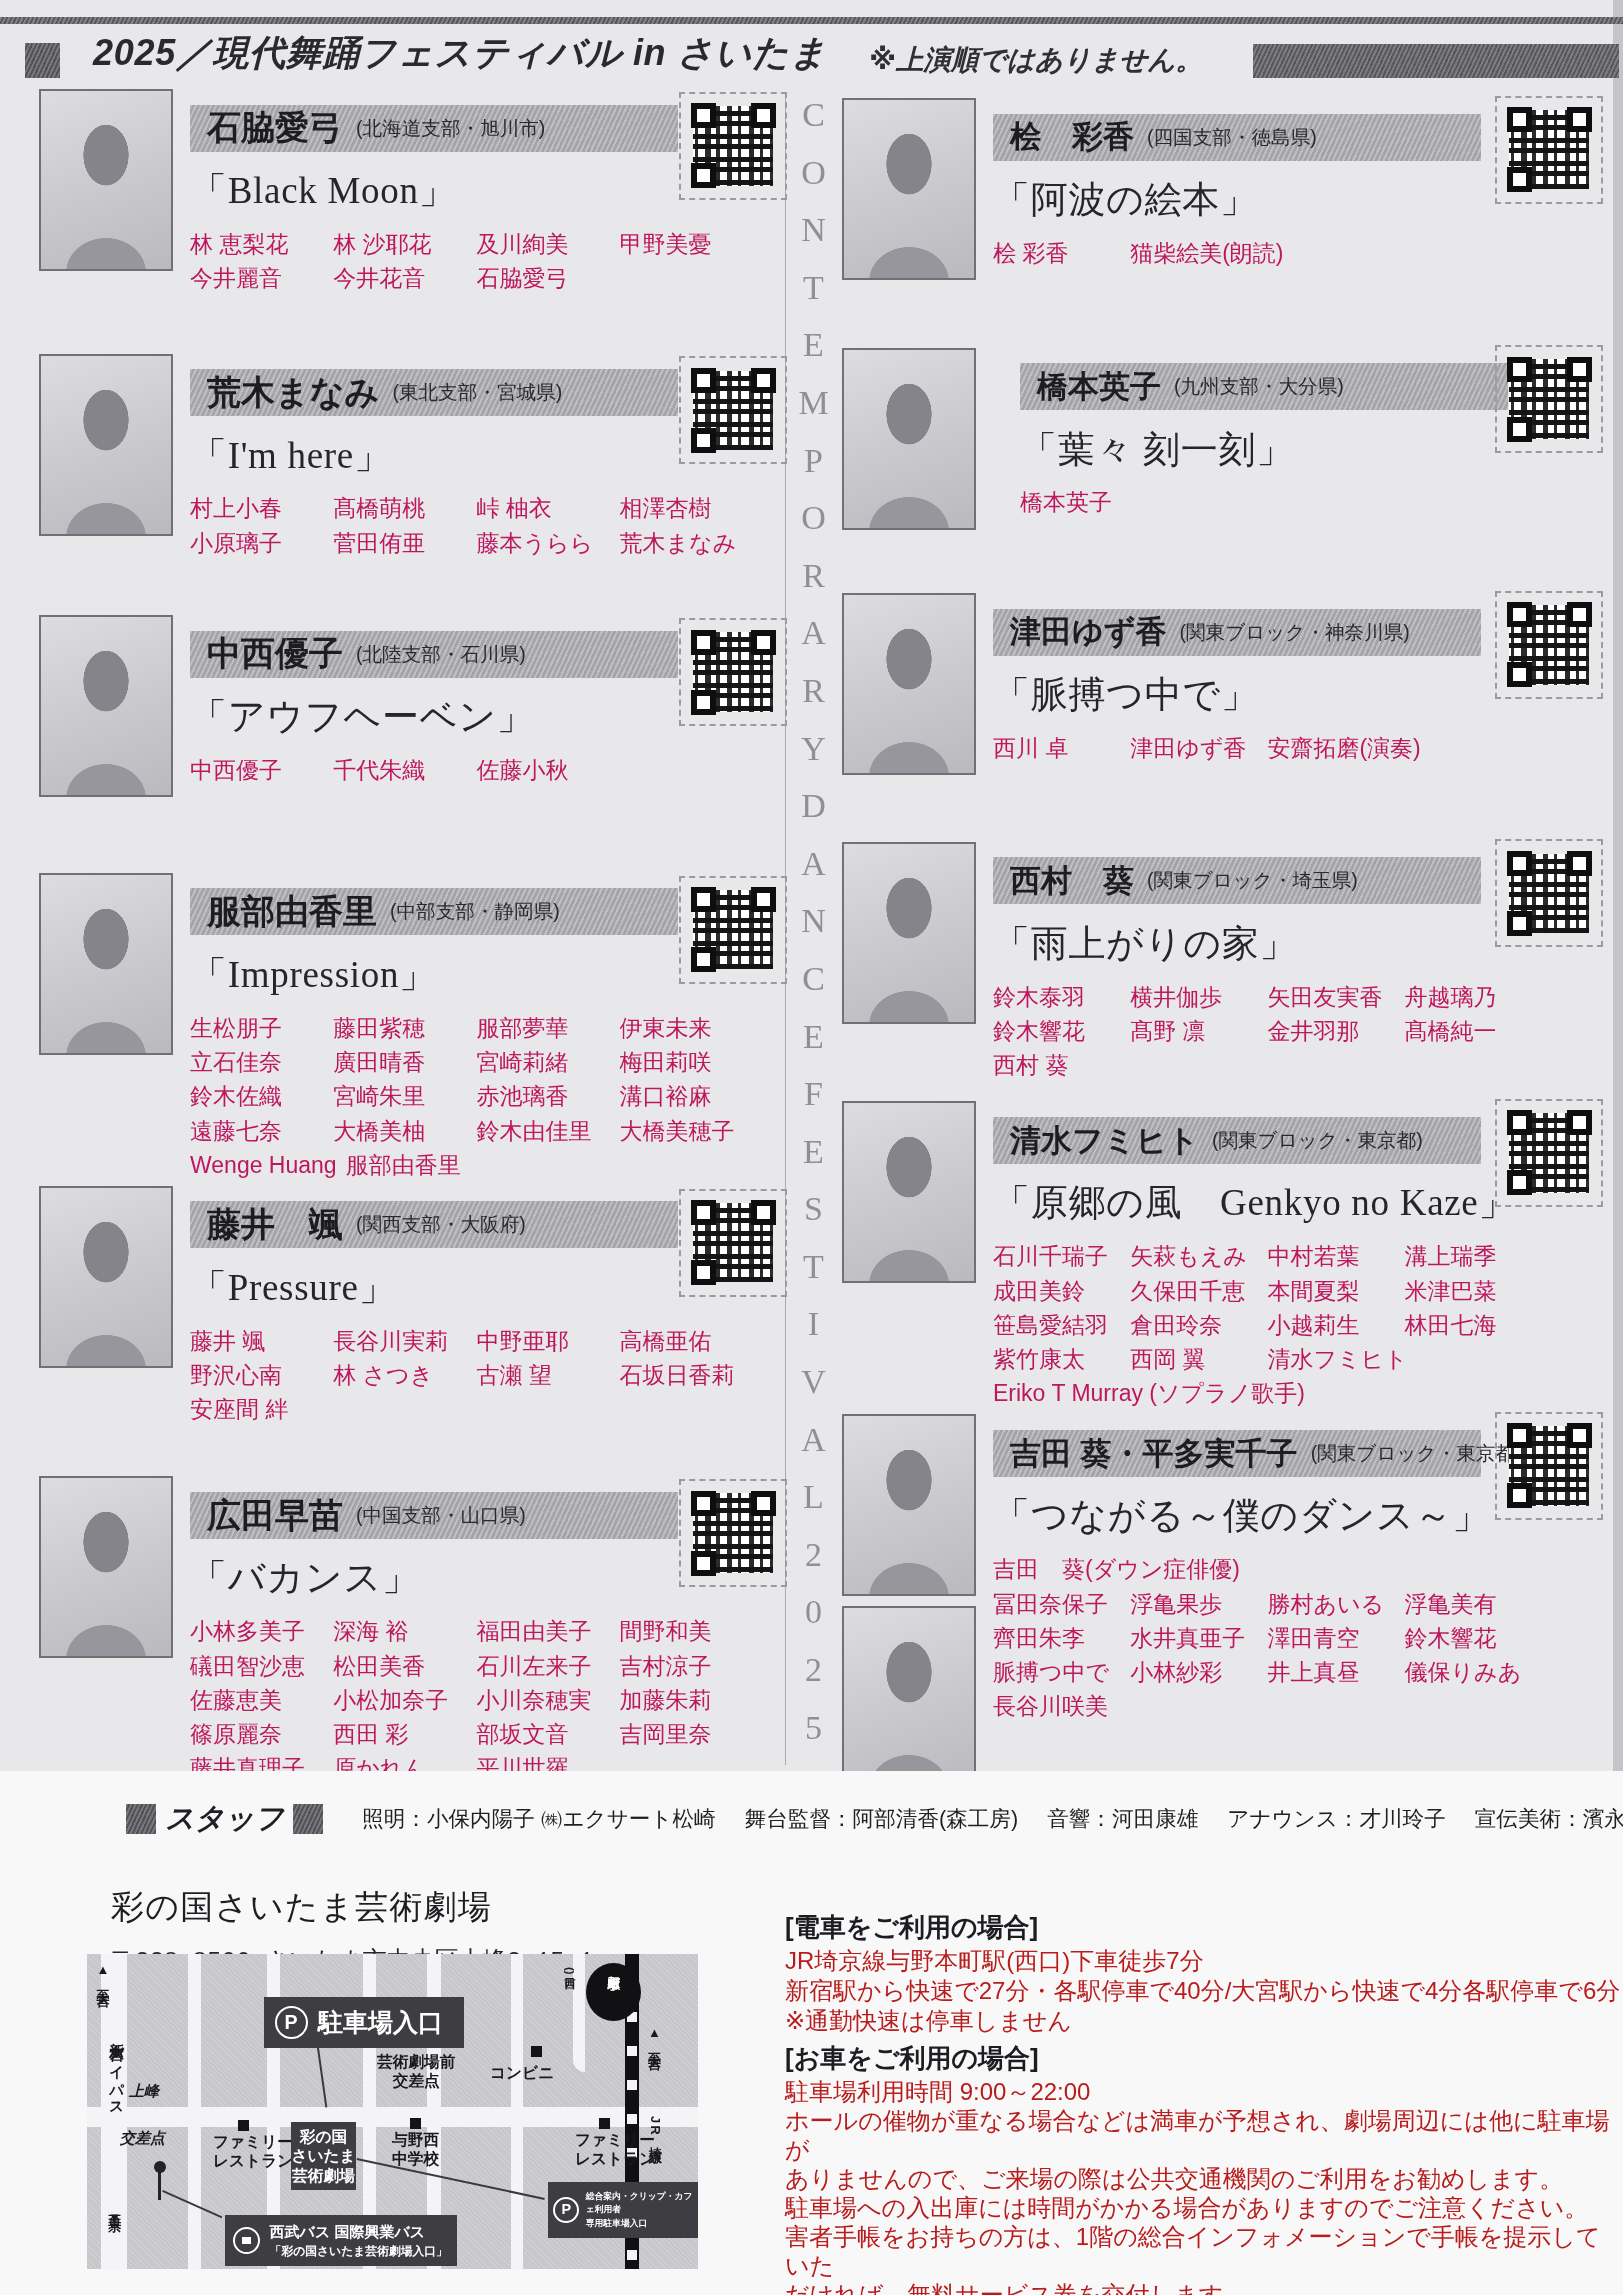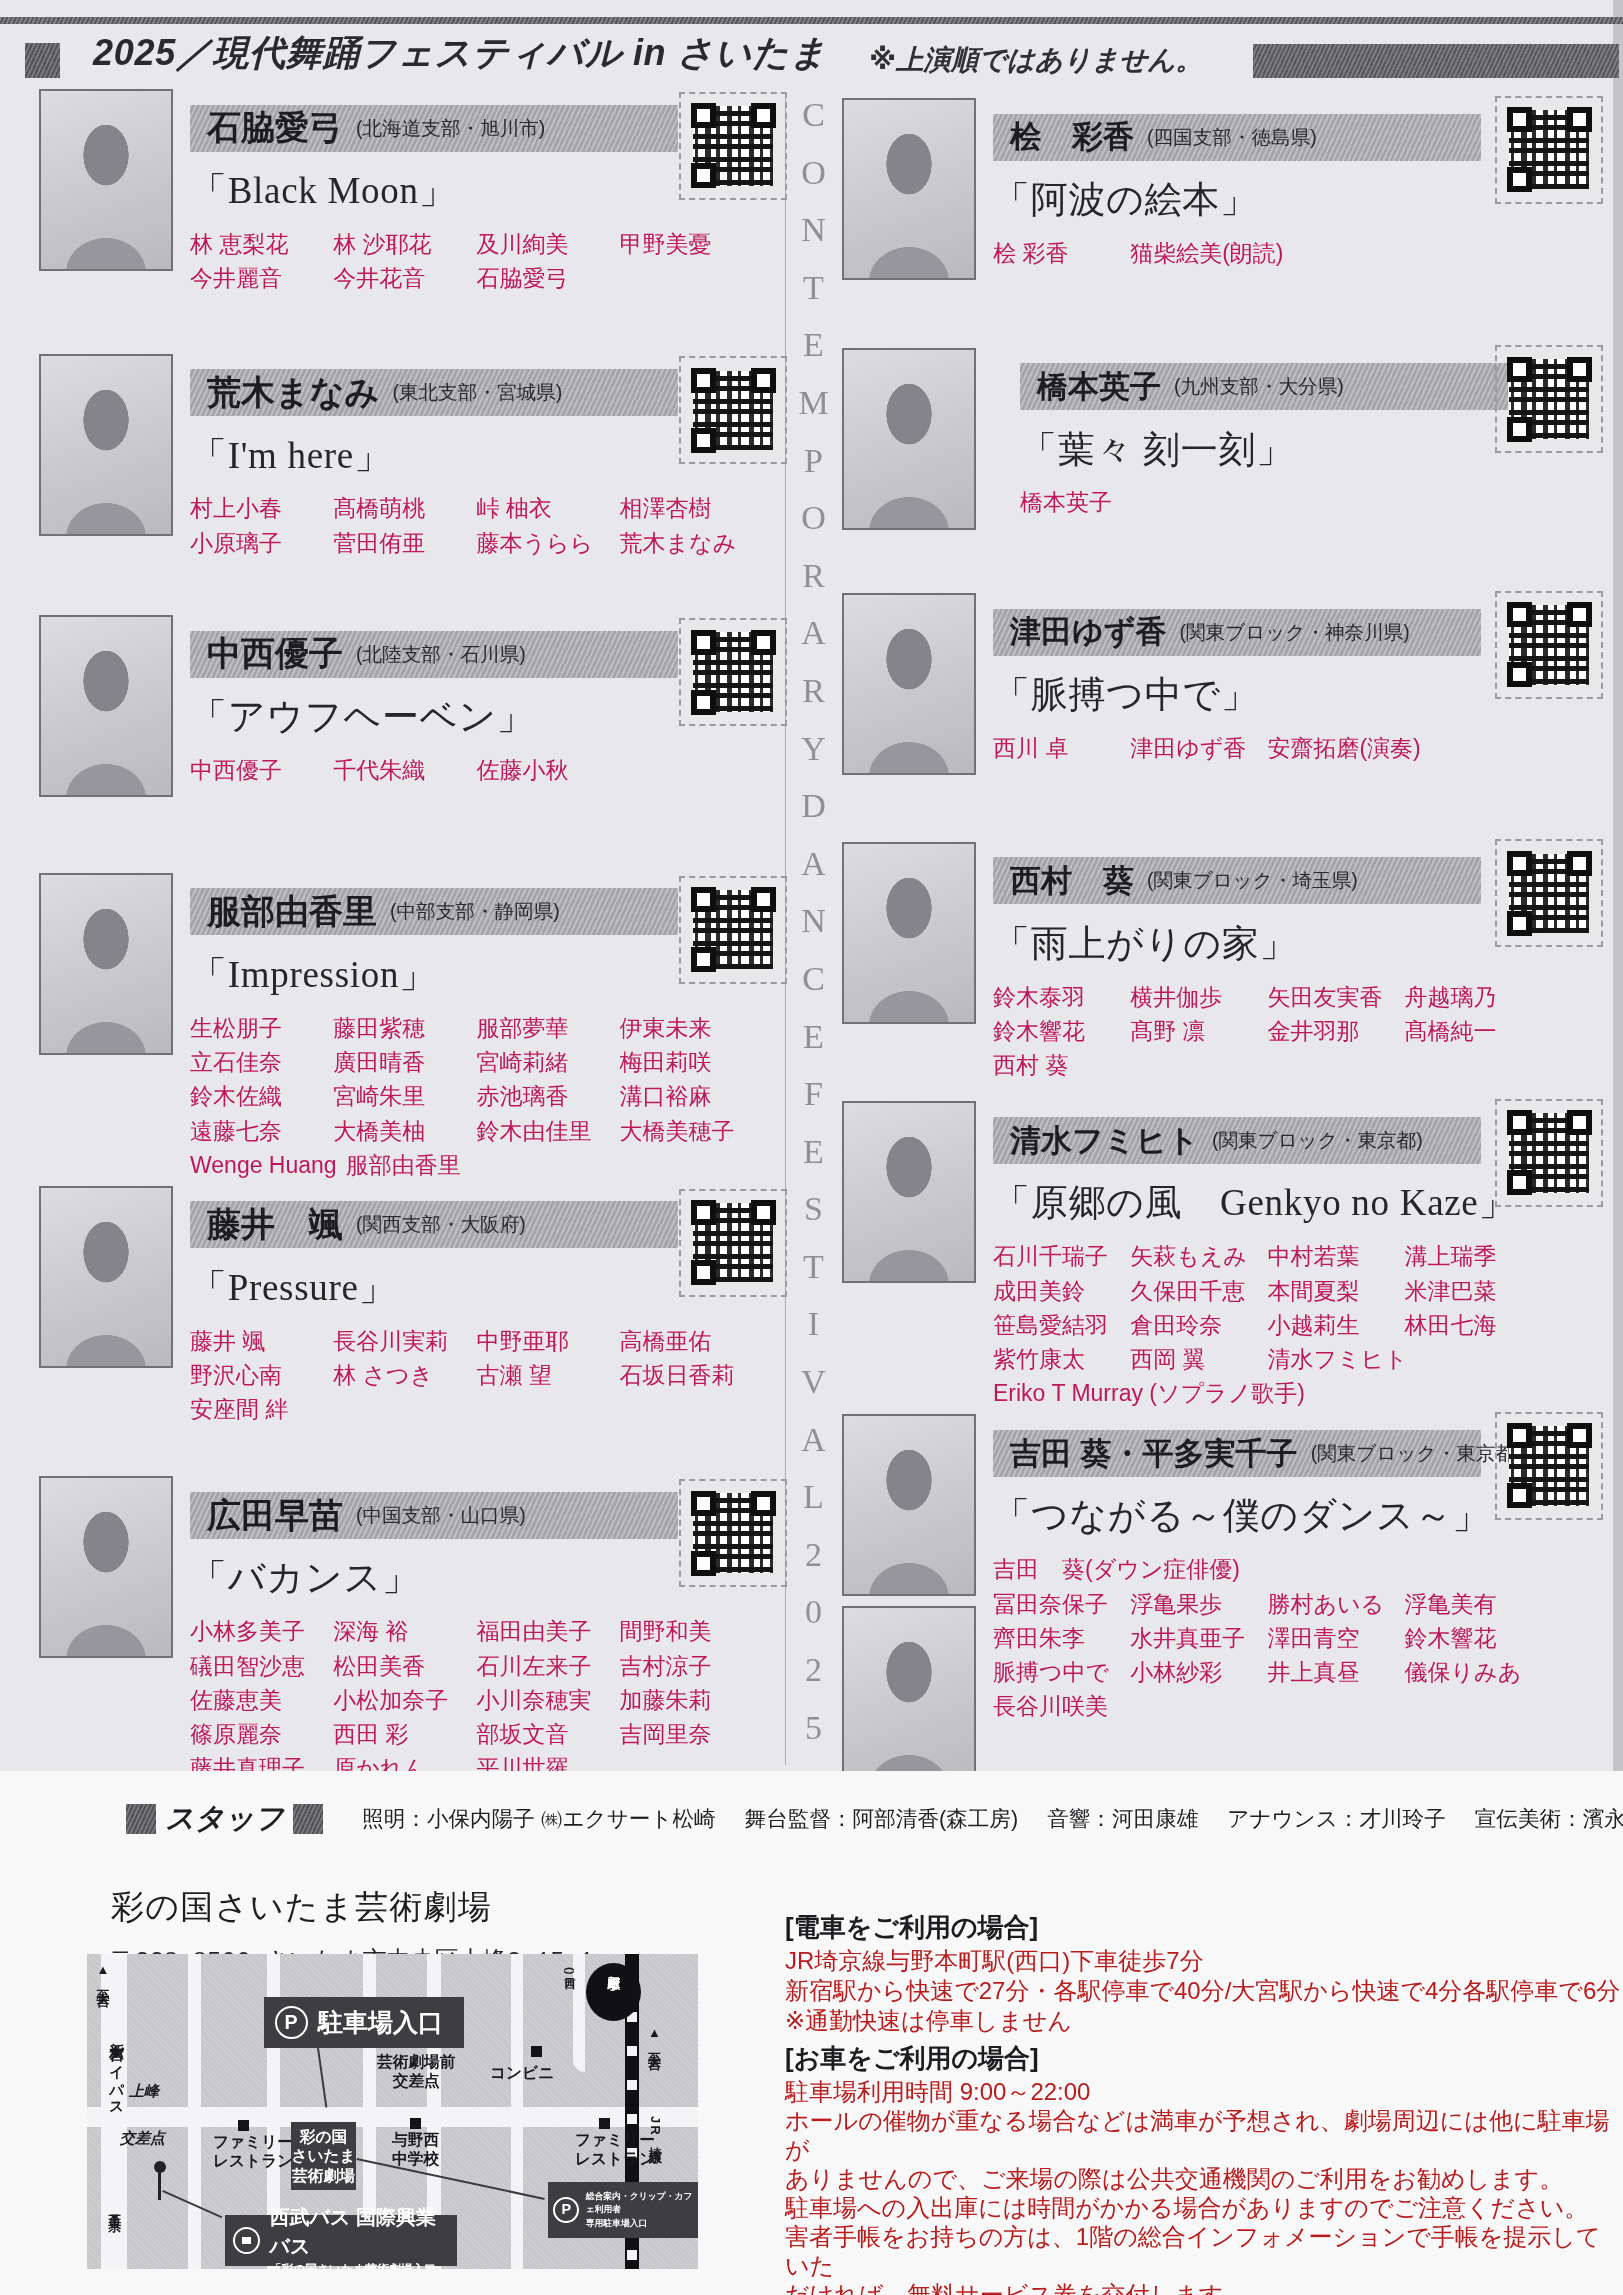--- a/index.html
+++ b/index.html
@@ -91,21 +91,21 @@
   #lbl-theater{left:204px;top:168px;width:65px;height:68px;flex-direction:column;justify-content:center;
       font-size:15.7px;font-weight:bold;line-height:1.25;text-align:center;white-space:pre-line;}
   #lbl-parking2{left:461px;top:228px;width:153px;height:56px;padding:3.9px 5.2px;gap:6.5px;
       font-size:8.8px;font-weight:bold;line-height:1.5;white-space:pre-line;}
   #lbl-parking2 .p-circle{width:22px;height:22px;font-size:14.4px;}
   #lbl-bus{left:138px;top:261px;width:232px;height:51px;padding:0 7.9px;gap:9.2px;flex-direction:row;}
   #bus-ring{flex:none;width:27.5px;height:27.5px;border:2.6px solid #fff;border-radius:50%;box-sizing:border-box;
       display:flex;align-items:center;justify-content:center;}
   #bus-ring i{width:9.2px;height:6.5px;background:#fff;display:block;}
   #lbl-bus .bus-lines{font-weight:bold;line-height:1.45;}
-  #bus-l1{font-size:20px;} #bus-l2{font-size:11.8px;}
+  #bus-l1{font-size:15px;} #bus-l2{font-size:11.8px;}
   #bus-head{position:absolute;left:67px;top:207px;width:11.8px;height:11.8px;border-radius:50%;background:#232327;}
   #bus-stick{position:absolute;left:71px;top:217px;width:2.6px;height:29px;background:#232327;}
 </style>
 </head>
 <body>
 
 <div id="page">
   <div id="program-bg"></div>
   <div id="scan-edge"></div>
   <div id="top-rule"></div>

